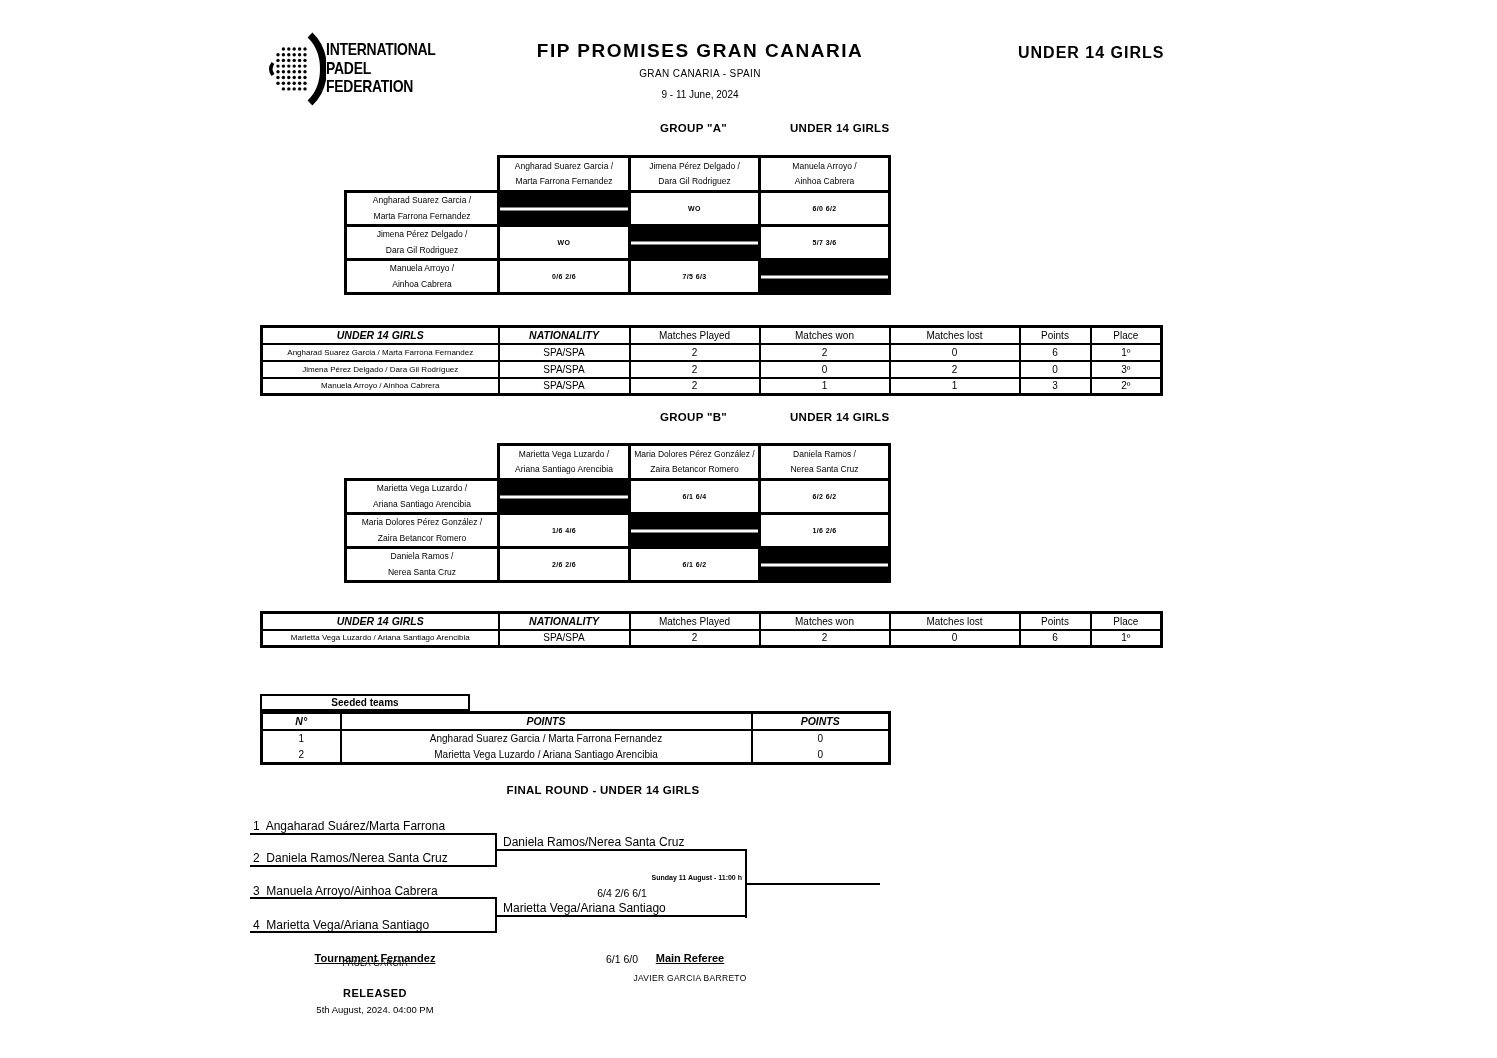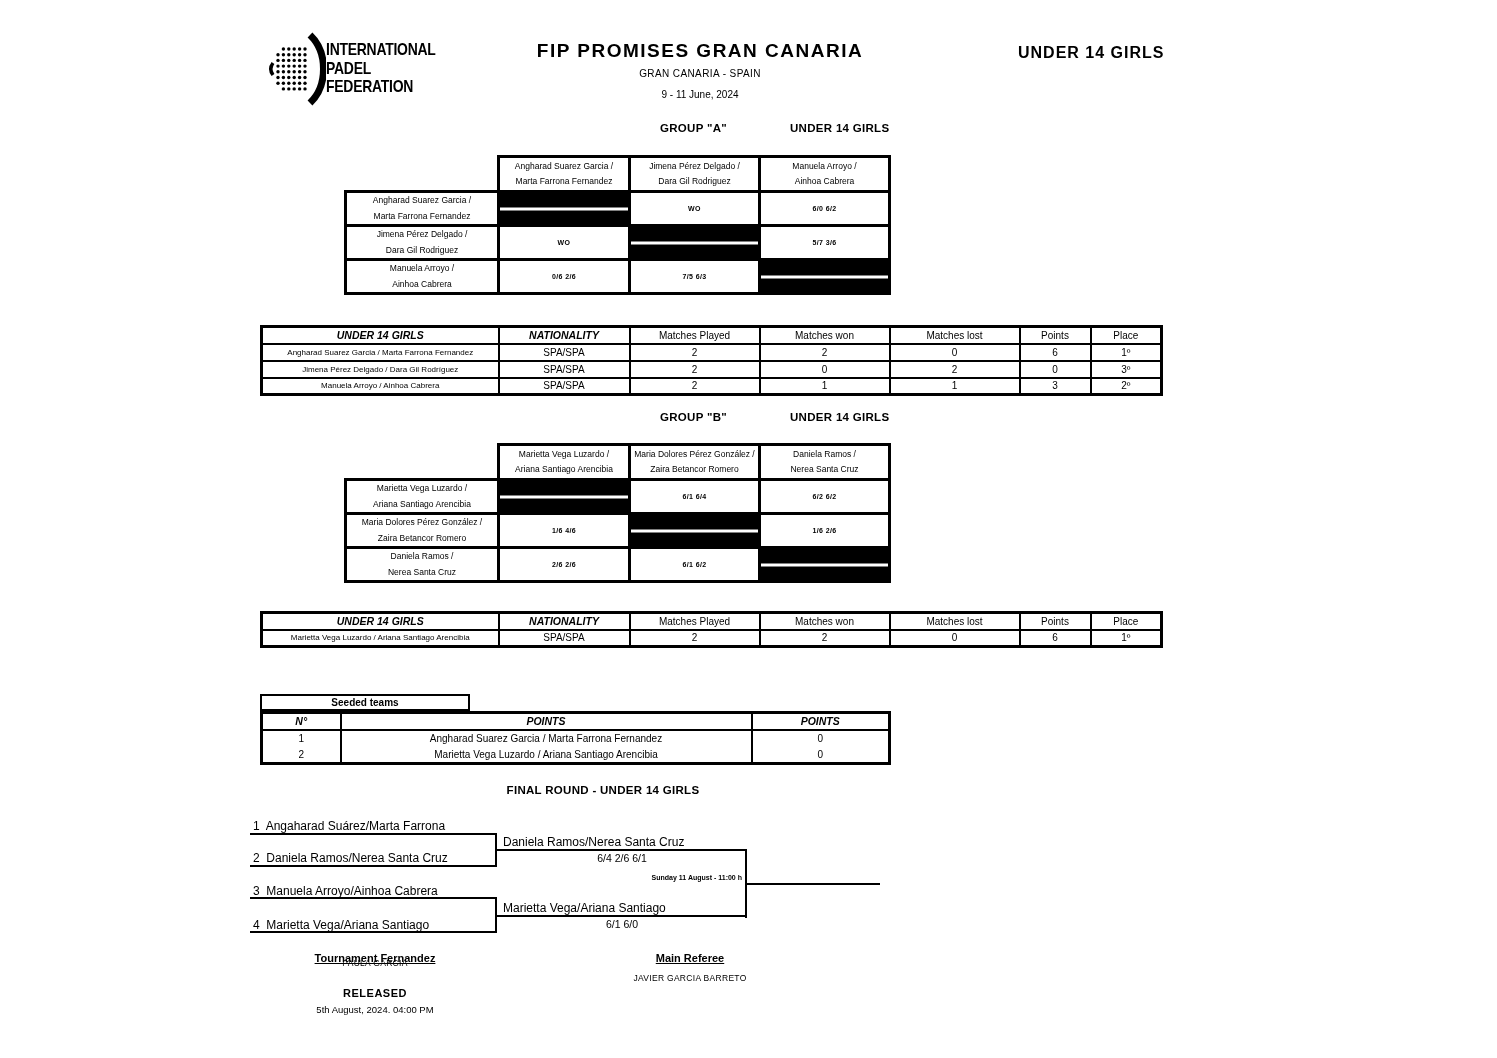--- a/index.html
+++ b/index.html
@@ -38,21 +38,21 @@
   .stand td.noline { border-top-width:0; border-bottom-width:0; }
   .seedtab { border:2px solid #000; font-weight:700; font-size:10px; text-align:center; line-height:14px; background:#fff; }
 
   .h-final { font-weight:700; font-size:11.5px; letter-spacing:0.3px; text-align:center; }
 
   
   .bline { background:#000; height:2px; }
   .vline { background:#000; width:2px; }
   .btxt  { font-size:12px; white-space:nowrap; }
   .bseed { display:inline-block; min-width:10px; }
-  .bscore { font-size:10.5px; text-align:center; }
+  .bscore { font-size:10.5px; text-align:center;margin-top:35px; }
   .bsched { font-size:7px; font-weight:700; text-align:right; white-space:nowrap; }
 
   
   .flabel { font-weight:700; font-size:11px; text-decoration:underline; text-align:center; }
   .fname  { font-size:8.5px; text-align:center; letter-spacing:0.3px; }
   .freleased { font-weight:700; font-size:11px; text-align:center; letter-spacing:0.5px; }
   .fdate  { font-size:9.5px; text-align:center; }
 </style>
 </head>
 <body>

